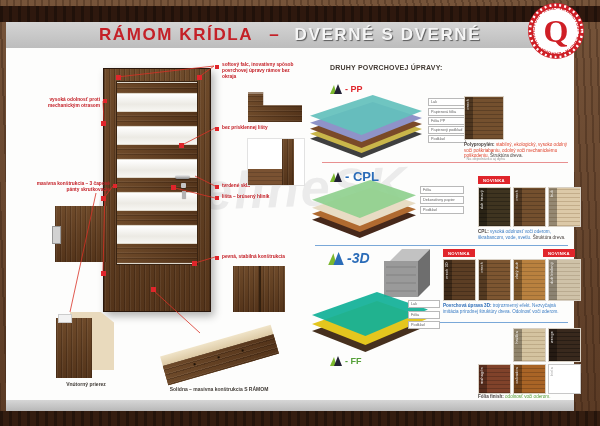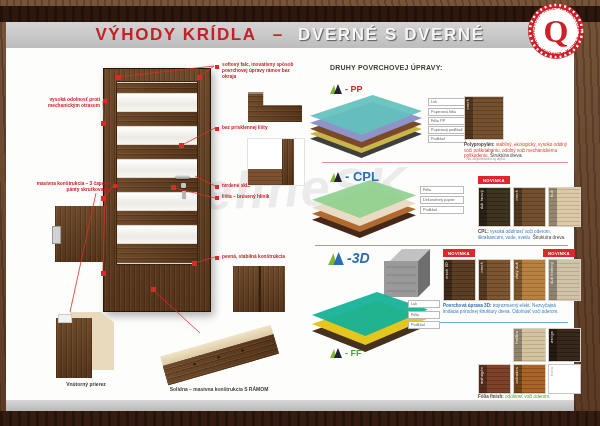--- a/index.html
+++ b/index.html
@@ -119,21 +119,21 @@
   .c-white{background:#fff;border:1px solid #c8c8c8;}
   .c-white .vtxt{color:#999;}
 </style>
 </head>
 <body>
 
 <div class="stage">
 
   <div class="abs band-top"></div>
   <div class="abs titlebar">
-    <span class="t-red">VÝHODY KRÍDLA</span>
+    <span class="t-red">RÁMOM KRÍDLA</span>
     <span class="t-sep">–</span>
     <span class="t-white">DVERNÉ S DVERNÉ</span>
   </div>
 
   <div class="abs page"></div>
   <div class="abs watermark">KupelineSK</div>
 
   <div class="abs door woodv">
     <div class="door-inner">
       <div class="slat woodh h12"></div>
@@ -307,21 +307,21 @@
   <div class="abs divider-blue2"></div>
   <div class="abs" style="left:312px;top:292px;width:128px;height:62px">
     <div class="sheet" style="top:16px;width:116px;height:44px;background:#46301e"></div>
     <div class="sheet" style="top:9px;width:116px;height:44px;background:#e4c61e"></div>
     <div class="sheet" style="top:0;width:116px;height:44px;background:#12b098;opacity:.93"></div>
   </div>
   <div class="abs lab" style="left:408px;top:300px;width:28px">Lak</div>
   <div class="abs lab" style="left:408px;top:311px;width:28px">Fólia</div>
   <div class="abs lab" style="left:408px;top:321px;width:28px">Podklad</div>
 
-  <div class="abs seclogo" style="left:330px;top:348px">
+  <div class="abs seclogo" style="left:330px;top:356px">
     <svg width="12" height="10" viewBox="0 0 12 10">
       <polygon points="0,10 4,1 6.5,10" fill="#7cb82f"></polygon>
         <polygon points="4,10 8,0 12,10" fill="#232135"></polygon>
     </svg>
     <span class="code-ff">- FF</span>
   </div>
   <div class="abs swatch c-ash" style="left:513px;top:328px;width:31px;height:32px">
     <div class="stripe"></div>
       <span class="vtxt">hruška</span>
   </div>

